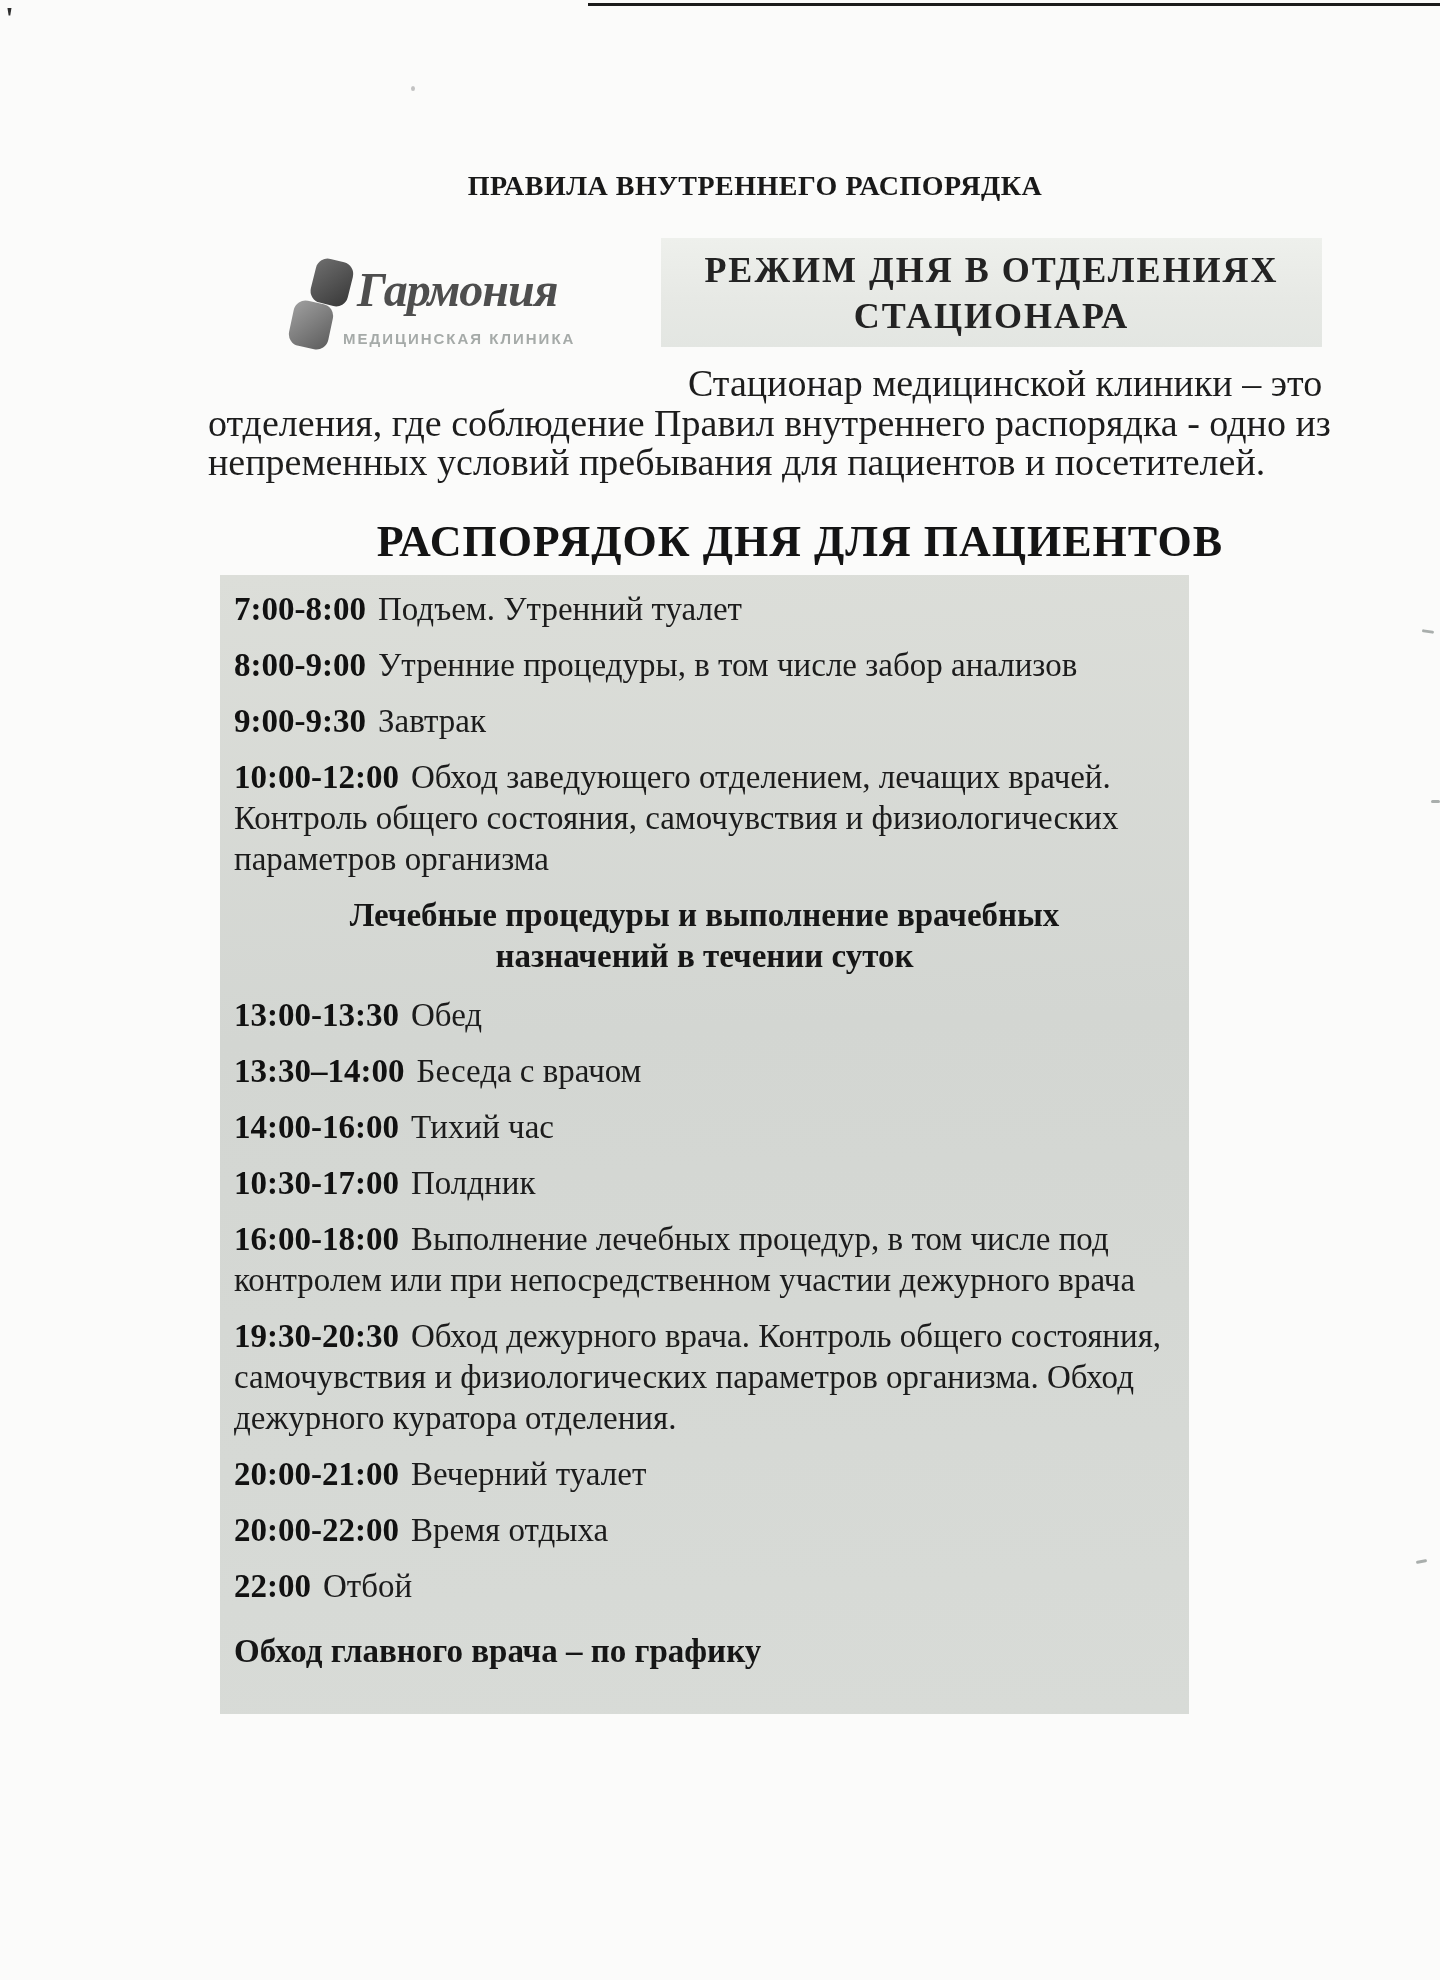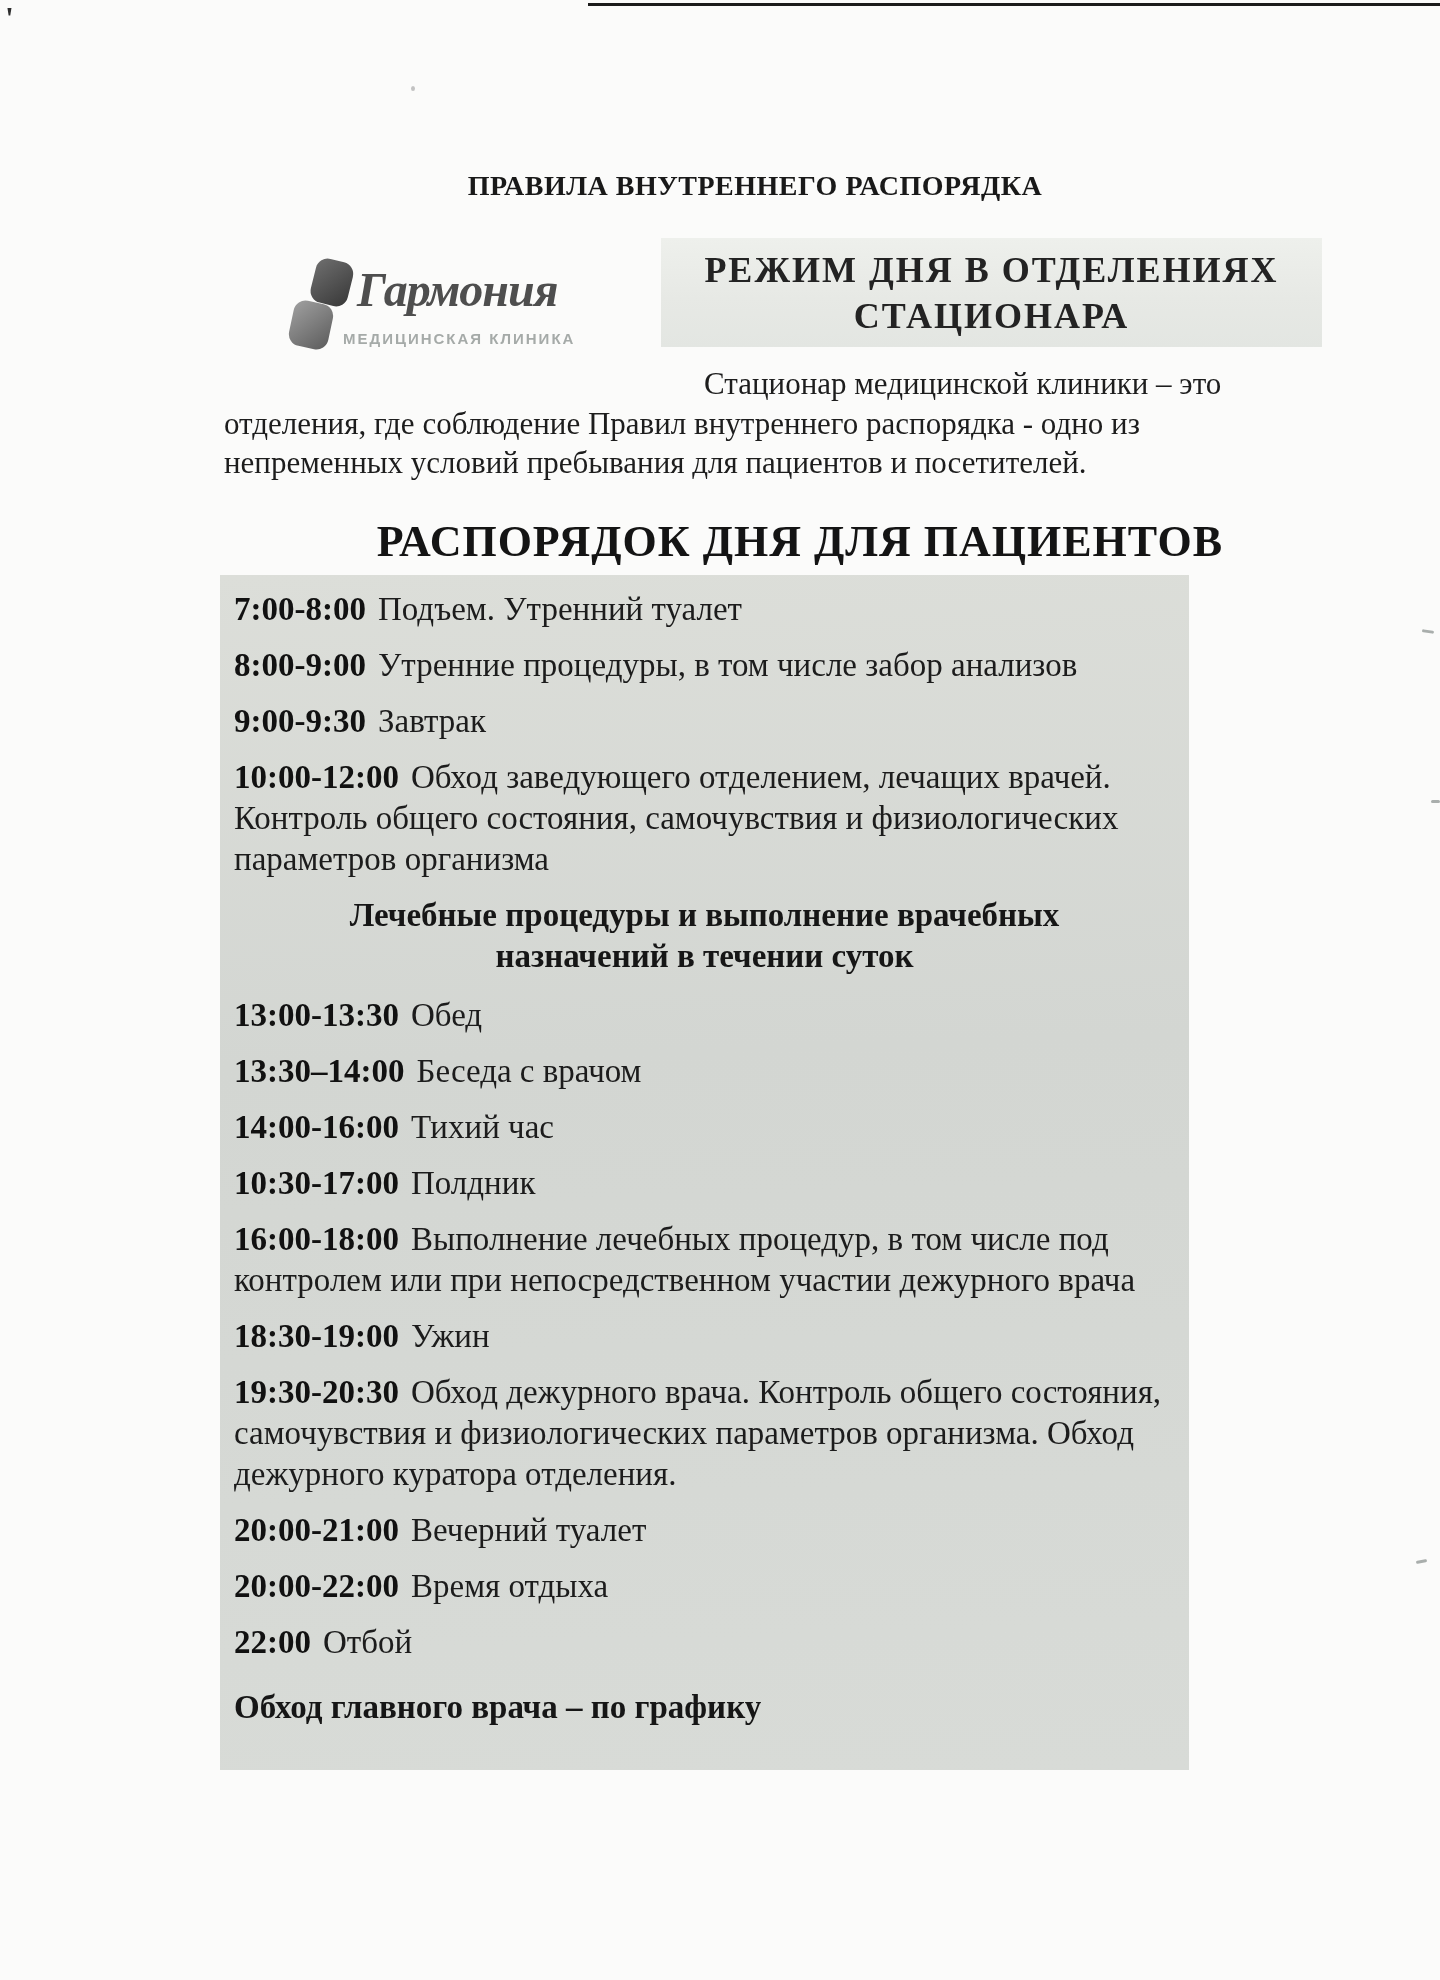--- a/index.html
+++ b/index.html
@@ -36,21 +36,21 @@
   }
 
   
   .regime{
     position:absolute;left:661px;top:238px;width:661px;height:109px;box-sizing:border-box;
     background:linear-gradient(180deg,#eef0ec 0%,#e7e9e5 55%,#e3e6e2 100%);
     text-align:center;font-weight:bold;font-size:36px;letter-spacing:2px;color:#232323;
     padding-top:9px;line-height:46px;
   }
 
-  .intro{position:absolute;left:224px;top:364px;width:1100px;font-size:31px;line-height:39.5px;white-space:nowrap}
+  .intro{position:absolute;left:208px;top:364px;width:1100px;font-size:38px;line-height:39.5px;white-space:nowrap}
   .intro .l1{margin-left:480px}
 
   .section-title{
     position:absolute;left:260px;top:516px;width:1080px;margin:0;
     text-align:center;font-size:44px;font-weight:bold;letter-spacing:1px;color:#141414;
   }
 
   
   .schedule{
     position:absolute;left:220px;top:575px;width:969px;box-sizing:border-box;
@@ -113,20 +113,19 @@
   <div class="row"><span class="t">9:00-9:30</span><span class="a">Завтрак</span></div>
   <div class="row"><span class="t">10:00-12:00</span><span class="a">Обход заведующего отделением, лечащих врачей. Контроль общего состояния, самочувствия и физиологических параметров организма</span></div>
 
   <div class="mid">Лечебные процедуры и выполнение врачебных назначений в течении суток</div>
 
   <div class="row"><span class="t">13:00-13:30</span><span class="a">Обед</span></div>
   <div class="row"><span class="t">13:30–14:00</span><span class="a">Беседа с врачом</span></div>
   <div class="row"><span class="t">14:00-16:00</span><span class="a">Тихий час</span></div>
   <div class="row"><span class="t">10:30-17:00</span><span class="a">Полдник</span></div>
   <div class="row"><span class="t">16:00-18:00</span><span class="a">Выполнение лечебных процедур, в том числе под контролем или при непосредственном участии дежурного врача</span></div>
-  <div class="row"><span class="t">18:30-19:00</span><span class="a">Ужин</span></div>
   <div class="row"><span class="t">19:30-20:30</span><span class="a">Обход дежурного врача. Контроль общего состояния, самочувствия и физиологических параметров организма. Обход дежурного куратора отделения.</span></div>
   <div class="row"><span class="t">20:00-21:00</span><span class="a">Вечерний туалет</span></div>
   <div class="row"><span class="t">20:00-22:00</span><span class="a">Время отдыха</span></div>
   <div class="row"><span class="t">22:00</span><span class="a">Отбой</span></div>
 
   <div class="sfooter">Обход главного врача – по графику</div>
 </div>
 
 </body></html>

